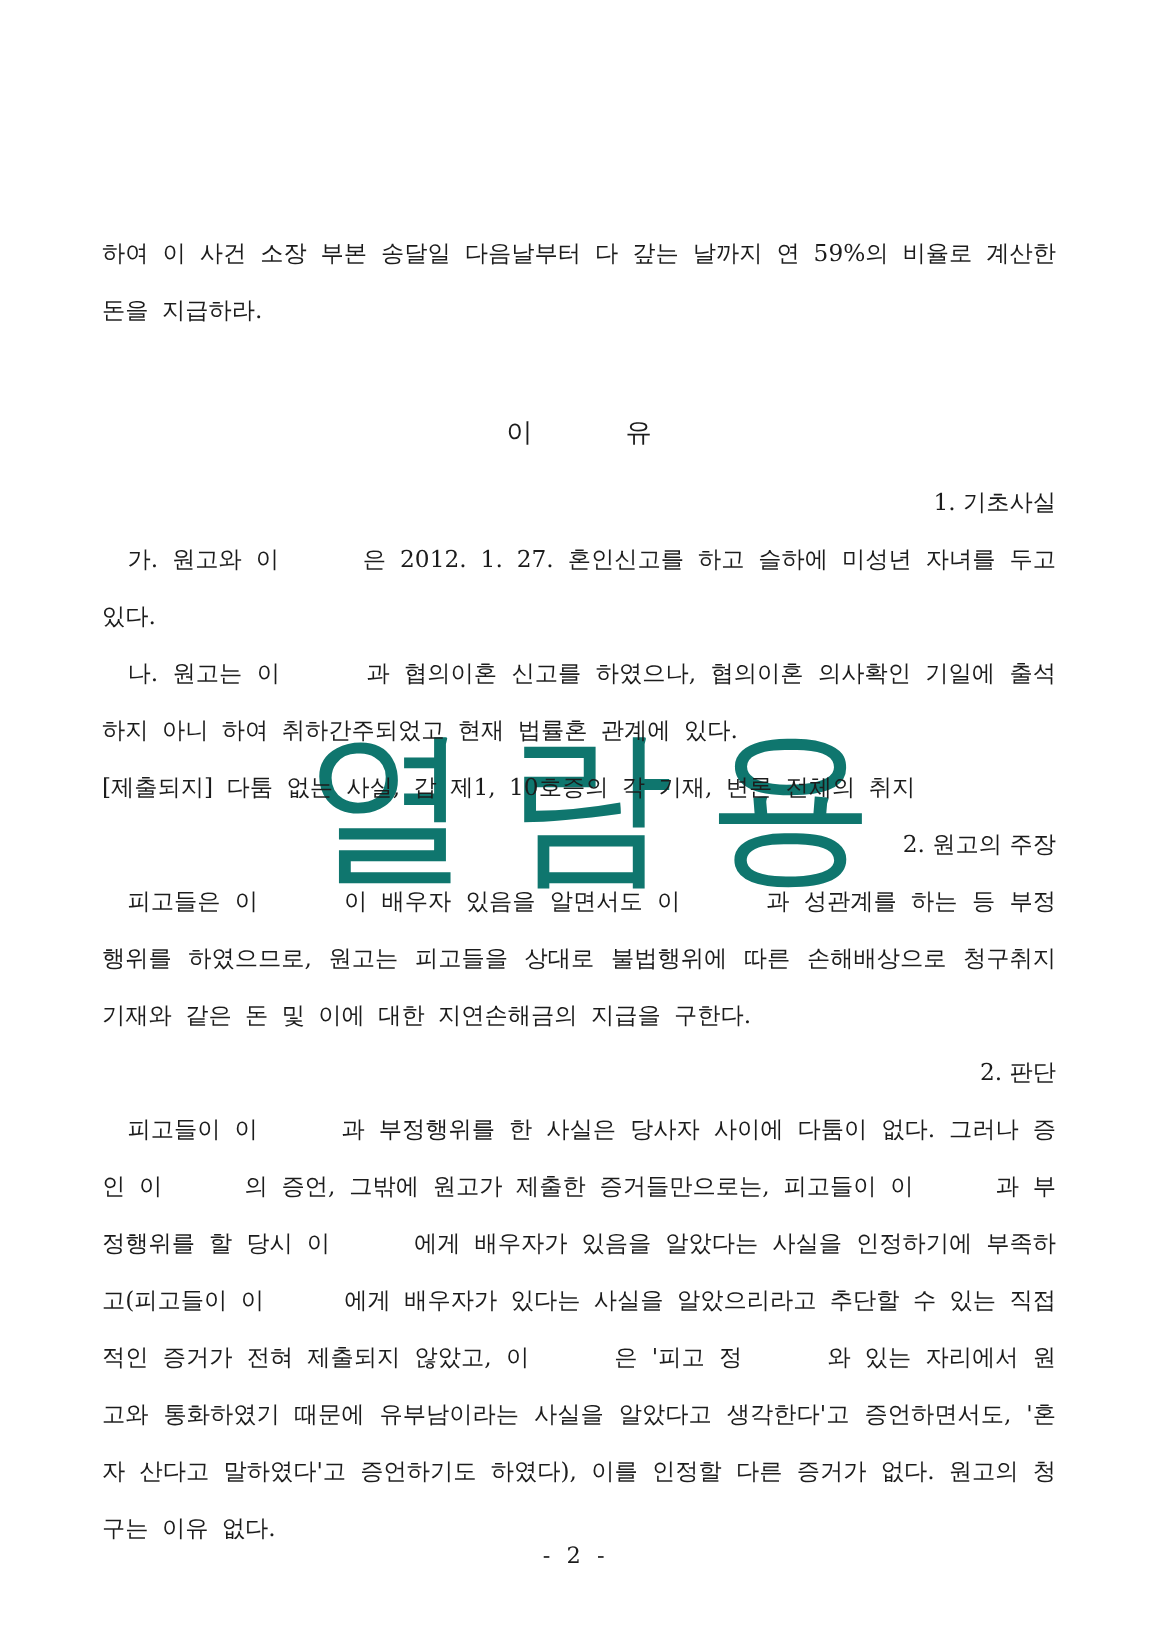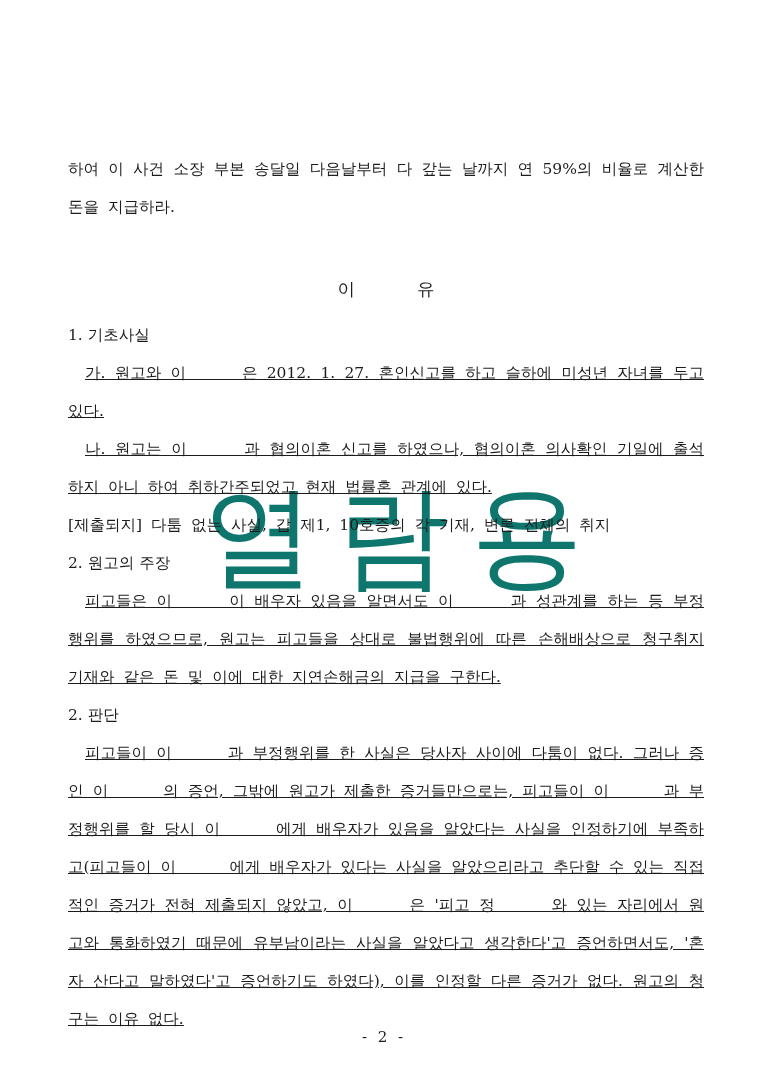--- a/index.html
+++ b/index.html
@@ -37,37 +37,36 @@
   }
   .para {
     margin: 0;
     font-size: 15.5px;
     line-height: 38px;
     text-align: justify;
     word-spacing: 4px;
   }
   .indent {
     text-indent: 17px;
-    text-decoration: underline;
   }
   .reasons-heading {
     margin: 44px 0 8px 0;
     display: flex;
     justify-content: center;
     align-items: center;
     gap: 62px;
     font-size: 17.5px;
     font-weight: normal;
     line-height: 38px;
   }
   .section-title {
     margin: 0;
     font-size: 15.5px;
     line-height: 38px;
-    text-align: left;
+    text-align: right;
   }
   .page-number {
     position: absolute;
     left: 0;
     right: 0;
     top: 1018px;
     z-index: 1;
     text-align: center;
     font-size: 15px;
     letter-spacing: 3px;

